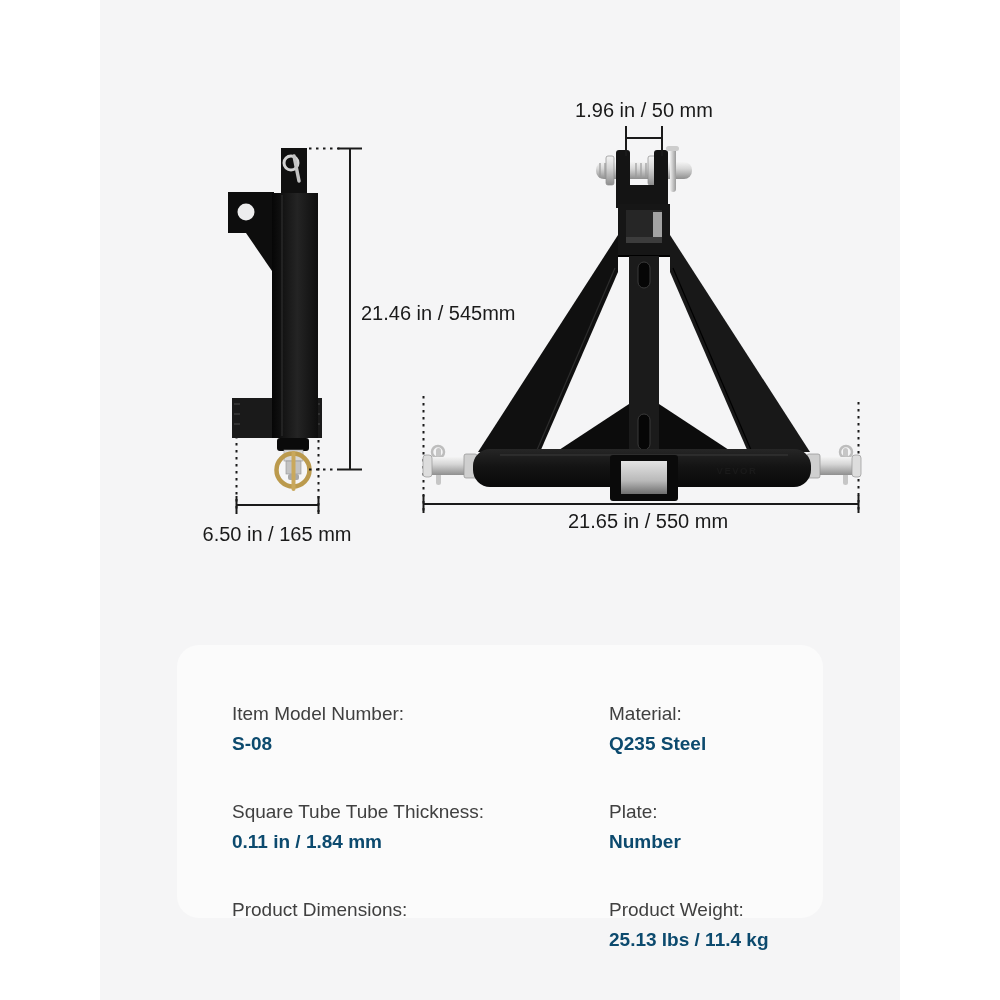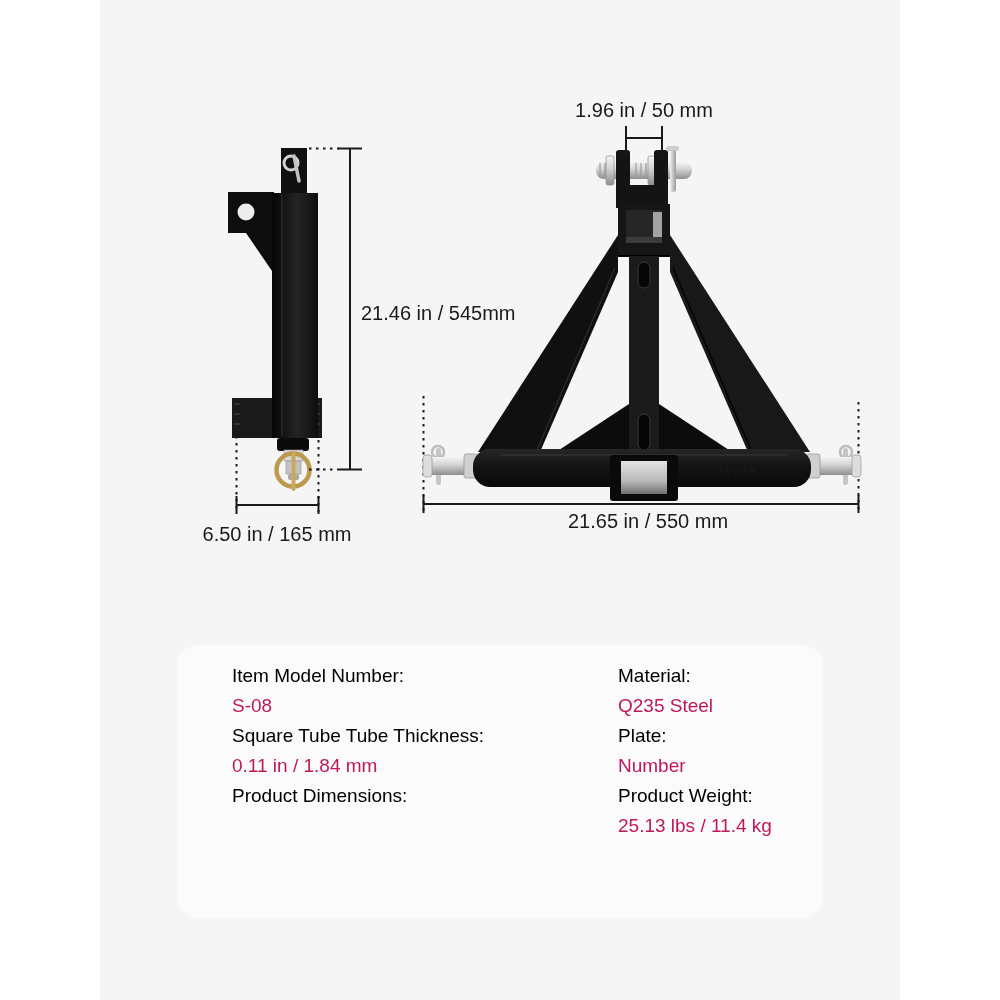--- a/index.html
+++ b/index.html
@@ -6,24 +6,24 @@
   .canvas{position:relative;width:1000px;height:1000px;background:#ffffff;overflow:hidden;
           font-family:"Liberation Sans",sans-serif;}
   .photo-strip{position:absolute;left:100px;top:0;width:800px;height:1000px;background:#f5f5f6;}
   svg.diagram{position:absolute;left:0;top:0;width:1000px;height:1000px;pointer-events:none;}
   svg.diagram text{font-family:"Liberation Sans",sans-serif;fill:#1a1a1a;}
   .dim-label{font-size:20px;}
   .spec-panel{position:absolute;left:177px;top:645px;width:646px;height:273px;
               background:#fbfbfb;border-radius:22px;}
   .spec-col{position:absolute;top:16px;}
   .spec-col-left{left:55px;width:400px;}
-  .spec-col-right{left:441px;width:190px;}
+  .spec-col-right{left:432px;width:190px;}
   .spec-line{height:30px;display:flex;align-items:center;font-size:19px;white-space:nowrap;}
-  .spec-label{color:#000000;}
-  .spec-value{color:#be185d;font-weight:normal;}
+  .spec-label{color:#404040;margin-top:38px;}
+  .spec-value{color:#0c4a6e;font-weight:bold;}
 </style>
 </head>
 <body>
 
 <div class="canvas">
 
   <div class="photo-strip"></div>
 
   <svg class="diagram" viewBox="0 0 1000 1000">
     <defs>

